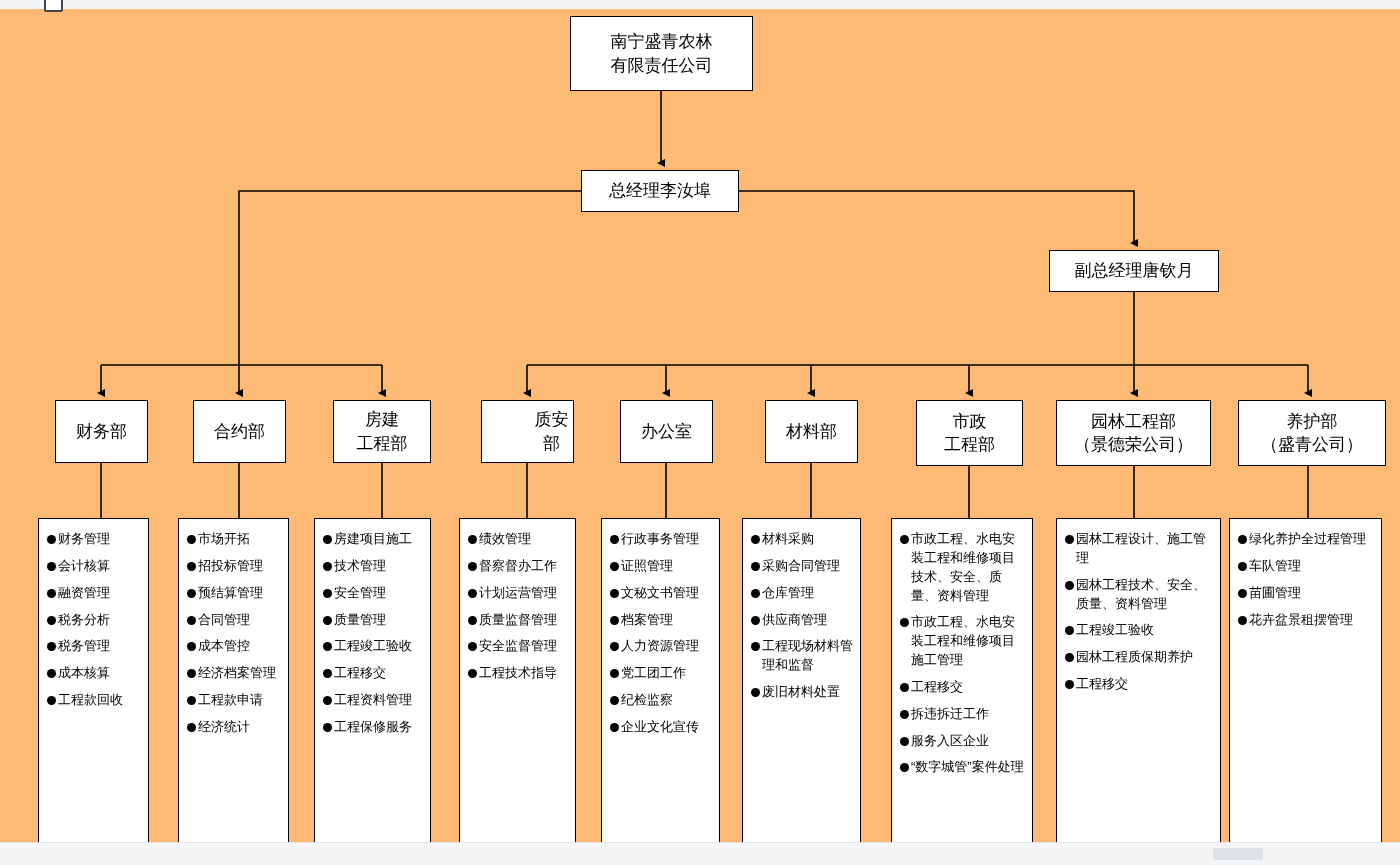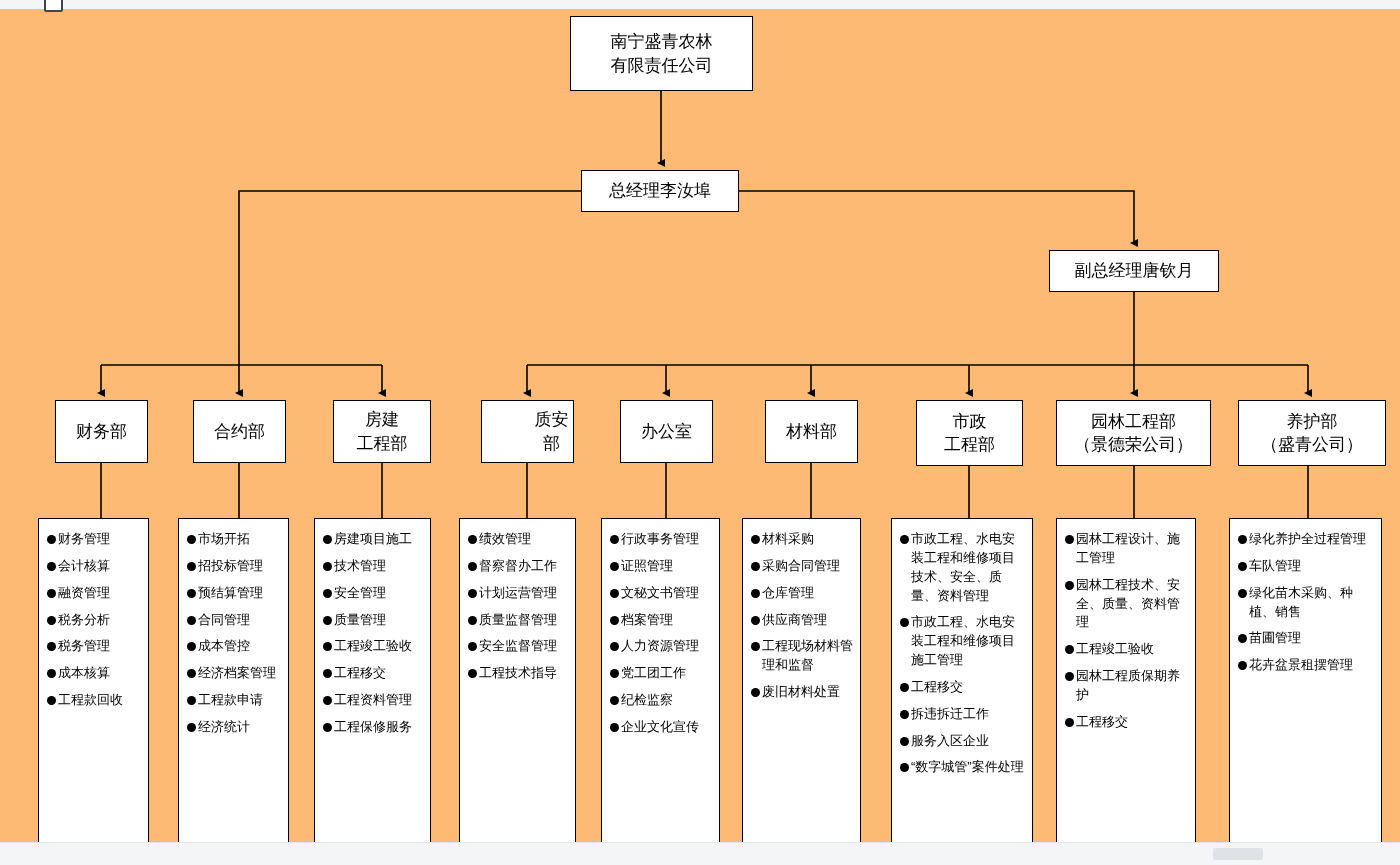--- a/index.html
+++ b/index.html
@@ -415,21 +415,21 @@
       </div>
       <div class="duty-item">
         <span class="duty-bullet"></span>
         <span class="duty-text">服务入区企业</span>
       </div>
       <div class="duty-item">
         <span class="duty-bullet"></span>
         <span class="duty-text">“数字城管”案件处理</span>
       </div>
     </div>
-  <div class="duties" style="left:1056px; top:518px; width:140px; height:330px;">
+  <div class="duties" style="left:1056px; top:518px; width:165px; height:330px;">
       <div class="duty-item">
         <span class="duty-bullet"></span>
         <span class="duty-text">园林工程设计、施工管理</span>
       </div>
       <div class="duty-item">
         <span class="duty-bullet"></span>
         <span class="duty-text">园林工程技术、安全、质量、资料管理</span>
       </div>
       <div class="duty-item">
         <span class="duty-bullet"></span>
@@ -445,24 +445,20 @@
       </div>
     </div>
   <div class="duties" style="left:1229px; top:518px; width:153px; height:330px;">
       <div class="duty-item">
         <span class="duty-bullet"></span>
         <span class="duty-text">绿化养护全过程管理</span>
       </div>
       <div class="duty-item">
         <span class="duty-bullet"></span>
         <span class="duty-text">车队管理</span>
-      </div>
-      <div class="duty-item">
-        <span class="duty-bullet"></span>
-        <span class="duty-text">绿化苗木采购、种植、销售</span>
       </div>
       <div class="duty-item">
         <span class="duty-bullet"></span>
         <span class="duty-text">苗圃管理</span>
       </div>
       <div class="duty-item">
         <span class="duty-bullet"></span>
         <span class="duty-text">花卉盆景租摆管理</span>
       </div>
     </div>

